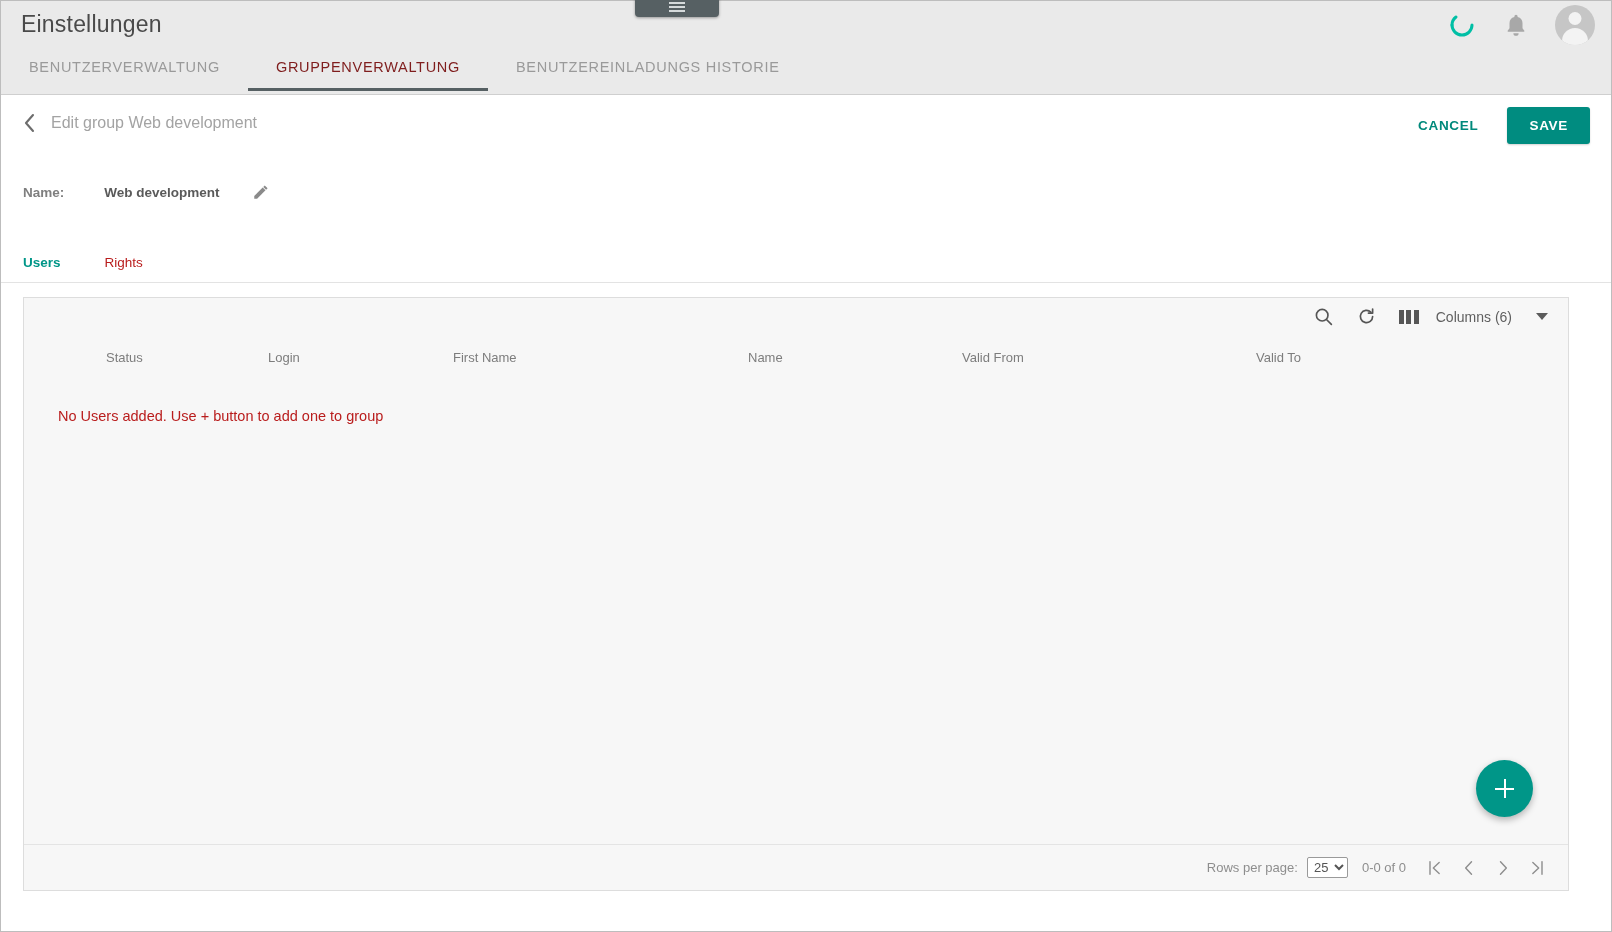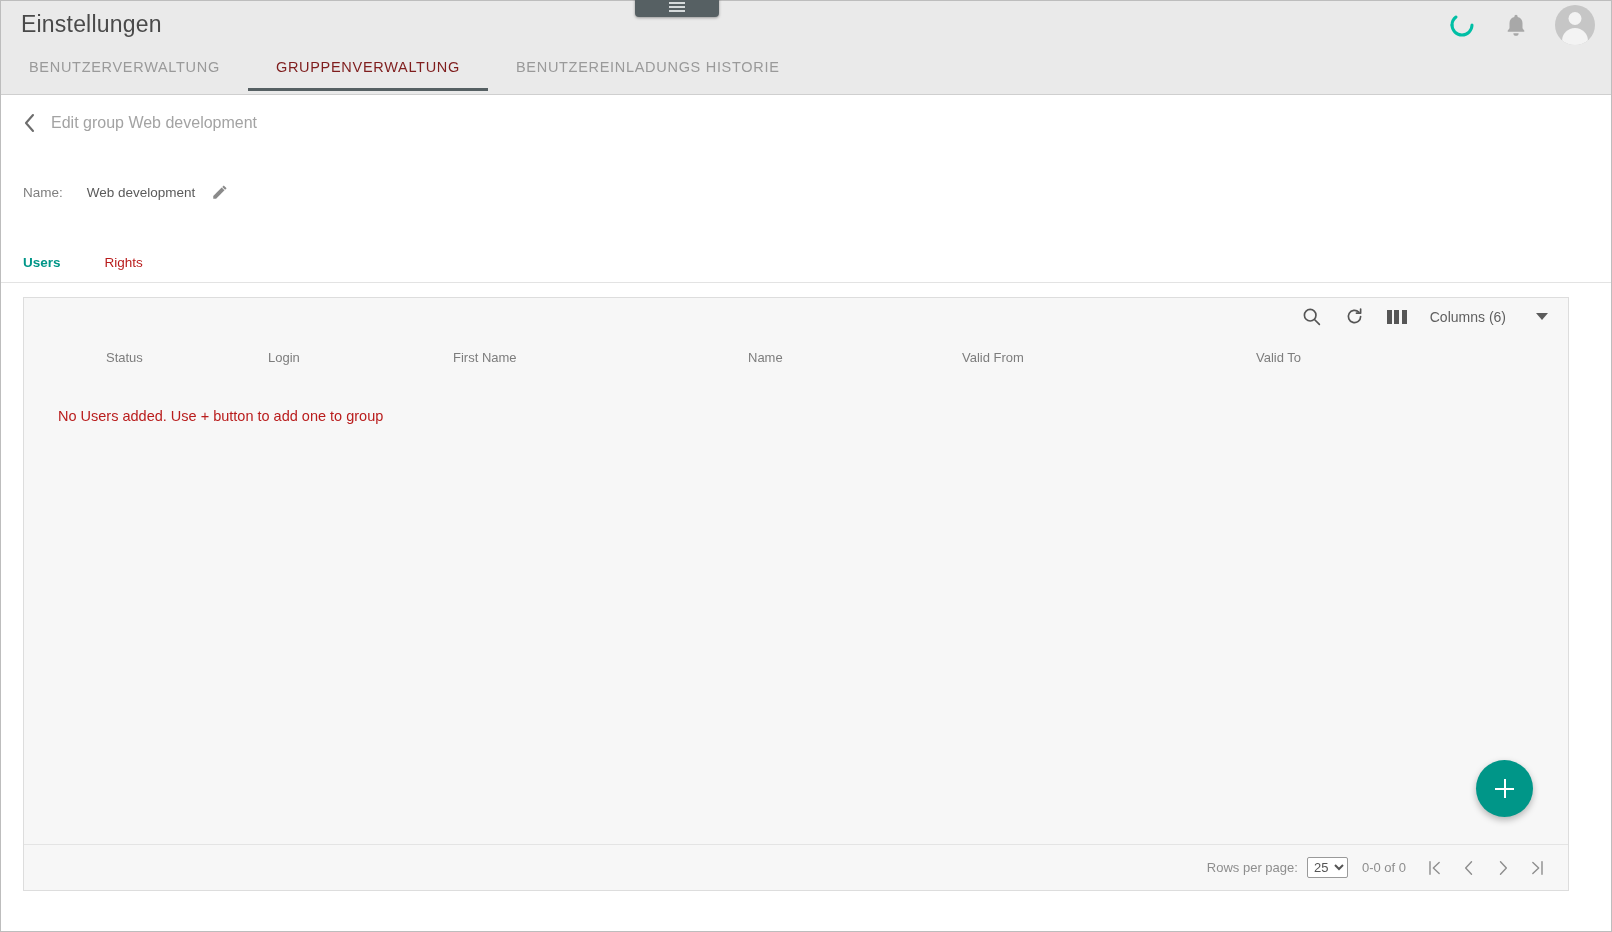--- a/index.html
+++ b/index.html
@@ -111,21 +111,21 @@
     background: #008c80; border: none; border-radius: 3px;
     color: #ffffff; font-size: 13.5px; font-weight: 700; letter-spacing: .7px;
     padding: 11px 22px; cursor: pointer; margin-left: 11px;
     font-family: "Liberation Sans", sans-serif;
     box-shadow: 0 1px 2px rgba(0,0,0,.18);
   }
 
   
   .name-row {
     position: absolute; left: 22px; top: 182px;
-    display: flex; align-items: center; gap: 10px;
+    display: flex; align-items: center; gap: 26px; font-weight: bold;
   }
   .name-label { font-size: 13.5px; color: #7f7f7f; }
   .name-value { font-size: 13.5px; color: #5a5a5a; margin-left: 14px; }
   .pencil-ic { width: 18px; height: 18px; cursor: pointer; margin-left: 6px; }
 
   
   .subtabs {
     position: absolute; left: 0; top: 242px;
     width: 100%;
     display: flex; align-items: center;
@@ -146,21 +146,21 @@
     background: #f7f7f7;
     border: 1px solid #dddddd;
     overflow: hidden;
   }
   .table-toolbar {
     position: absolute; right: 20px; top: 8px;
     display: flex; align-items: center; gap: 22px;
   }
   .toolbar-ic { cursor: pointer; display:flex; align-items:center; }
   .columns-ctl {
-    display: flex; align-items: center; gap: 23px; cursor: pointer;
+    display: flex; align-items: center; gap: 17px; cursor: pointer;
   }
   .columns-label { font-size: 14px; color: #5f5f5f; }
   .col-bars { display: flex; gap: 2.5px; }
   .col-bars i { display:block; width: 5px; height: 14px; background: #565656; }
   .caret { width: 0; height: 0; border-left: 6px solid transparent;
            border-right: 6px solid transparent; border-top: 7px solid #5b5b5b;
            margin-left: 7px; }
 
   .col-headers {
     position: absolute; left: 0; top: 52px; width: 100%; height: 30px;
@@ -250,20 +250,24 @@
   <div class="page-head">
     <div class="back-row">
       <span class="back-arrow">
         <svg width="13" height="20" viewBox="0 0 13 20">
           <path d="M10 2 3 10l7 8" fill="none" stroke="#6d6d6d" stroke-width="2.1" stroke-linecap="round" stroke-linejoin="round"></path>
         </svg>
       </span>
       <span class="page-title">Edit group Web development</span>
     </div>
 
+    <div class="head-actions">
+      <button class="btn-text">CANCEL</button>
+      <button class="btn-filled">SAVE</button>
+    </div>
   </div>
 
   <div class="name-row">
     <span class="name-label">Name:</span>
     <span class="name-value">Web development</span>
     <span class="pencil-ic">
       <svg width="18" height="18" viewBox="0 0 24 24">
         <path d="M3 17.2V21h3.8L18 9.8 14.2 6 3 17.2z" fill="#8a8a8a"></path>
         <path d="M20.8 7 17 3.2l-2 2L18.8 9l2-2z" fill="#8a8a8a"></path>
       </svg>

